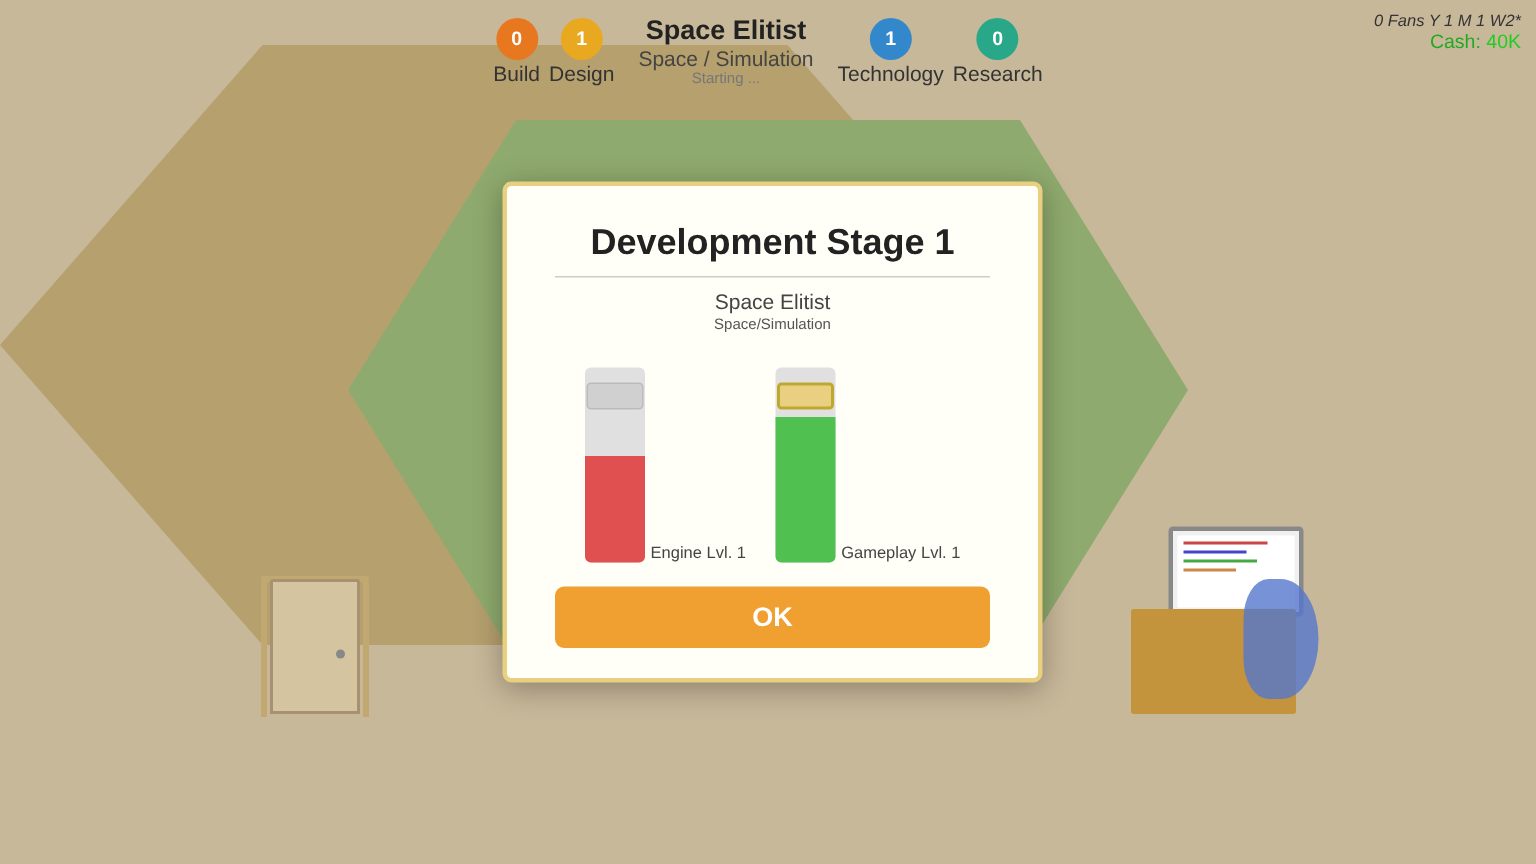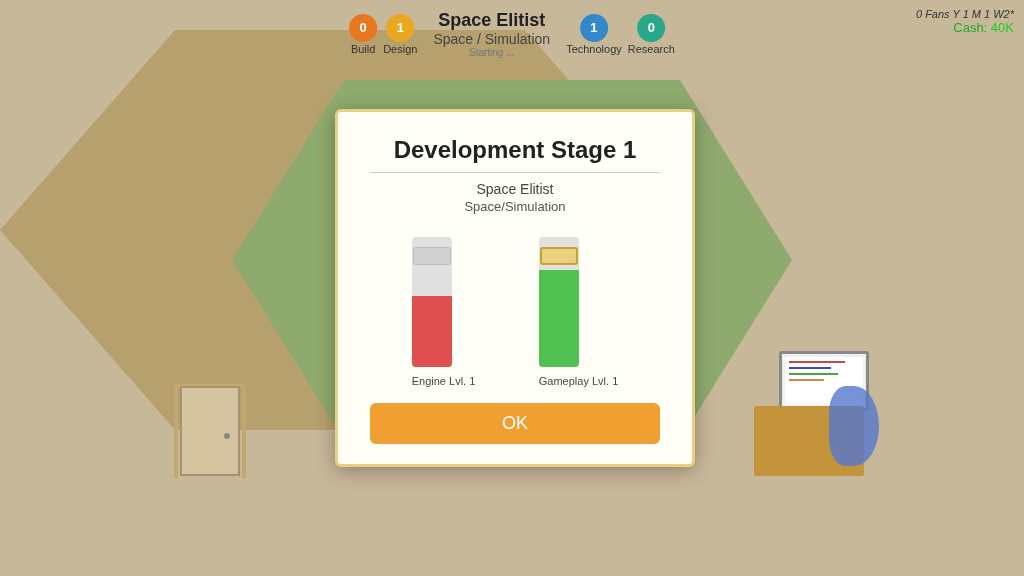--- a/index.html
+++ b/index.html
@@ -140,21 +140,21 @@
       border-radius: 50%;
       display: flex;
       align-items: center;
       justify-content: center;
       color: white;
       font-size: 13px;
       font-weight: bold;
     }
 
     .badge-label {
-      font-size: 11px;
+      font-size: 14px;
       color: #333;
       margin-top: 1px;
     }
 
     .badge-orange { background: #e87820; }
     .badge-yellow { background: #e8a820; }
     .badge-blue { background: #3388cc; }
     .badge-teal { background: #28a888; }
 
     .game-title-area {
@@ -232,38 +232,38 @@
       margin: 8px 0;
     }
 
     .modal-game-name {
       font-size: 14px;
       color: #444;
       margin-bottom: 2px;
     }
 
     .modal-genre {
-      font-size: 13px;
+      font-size: 10px;
       color: #555;
       margin-bottom: 23px;
     }
 
     
     .sliders-container {
       display: flex;
       justify-content: space-around;
       align-items: flex-end;
       margin-bottom: 16px;
       padding: 0 10px;
     }
 
     .slider-item {
       display: flex;
-      flex-direction: column;
-      align-items: flex-start;
+      flex-direction: row;
+      align-items: flex-end;
       gap: 4px;
     }
 
     .slider-track {
       width: 40px;
       height: 130px;
       background: #e0e0e0;
       border-radius: 4px;
       position: relative;
       display: flex;
@@ -351,21 +351,21 @@
       flex: 2;
     }
 
     
     .ok-button {
       background: #f0a030;
       border: none;
       border-radius: 6px;
       color: white;
       font-size: 18px;
-      font-weight: normal;
+      font-weight: bold;
       padding: 10px 60px;
       cursor: pointer;
       width: 100%;
     }
   </style>
 </head>
 <body>
 
 <div class="room-bg">
 

